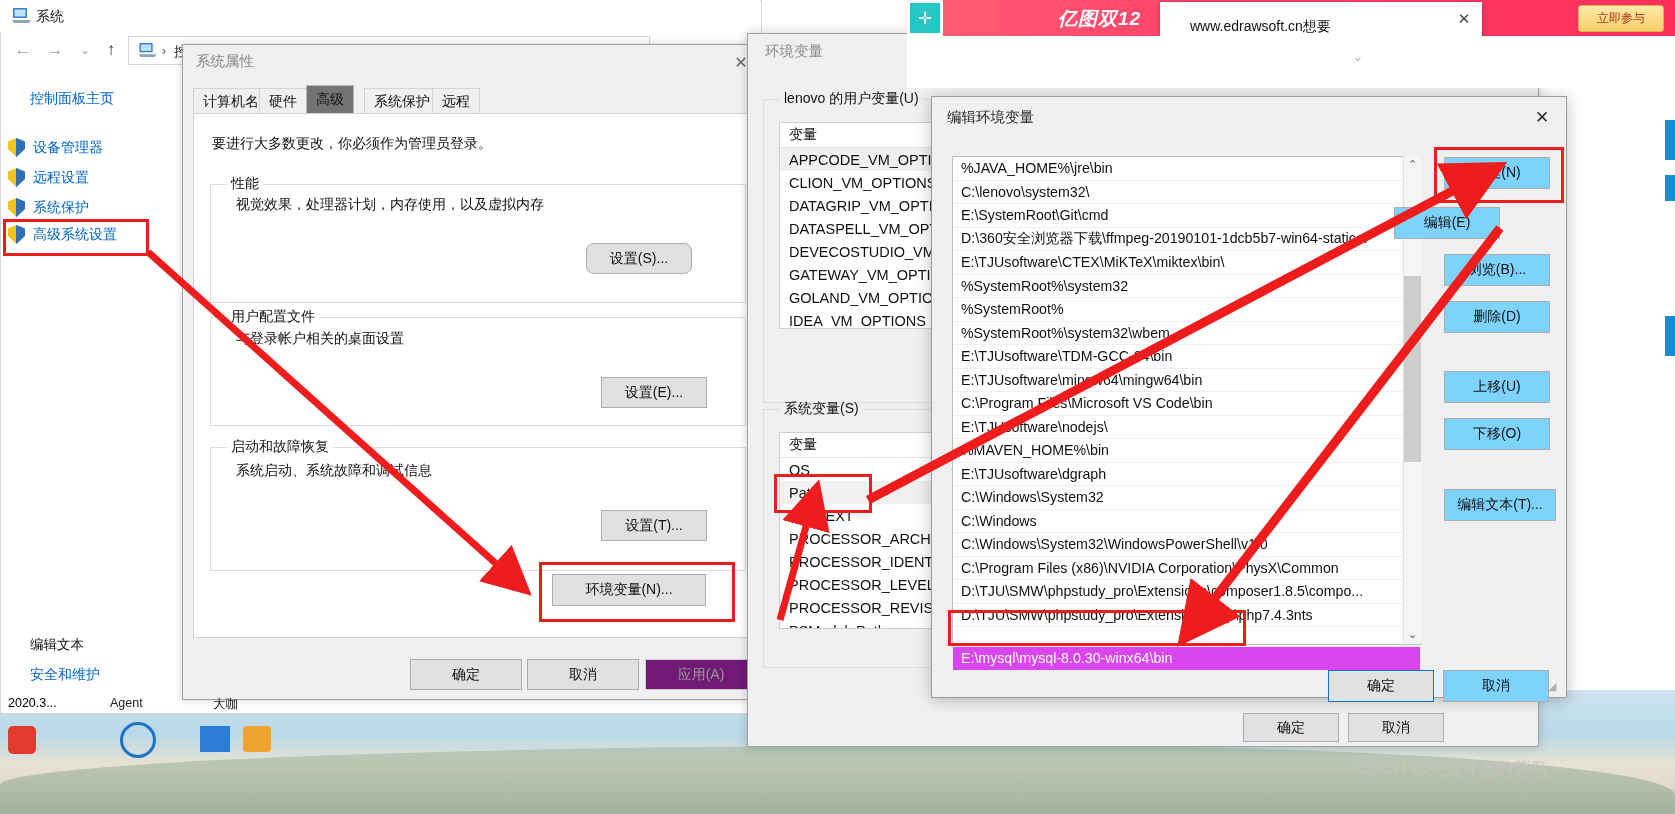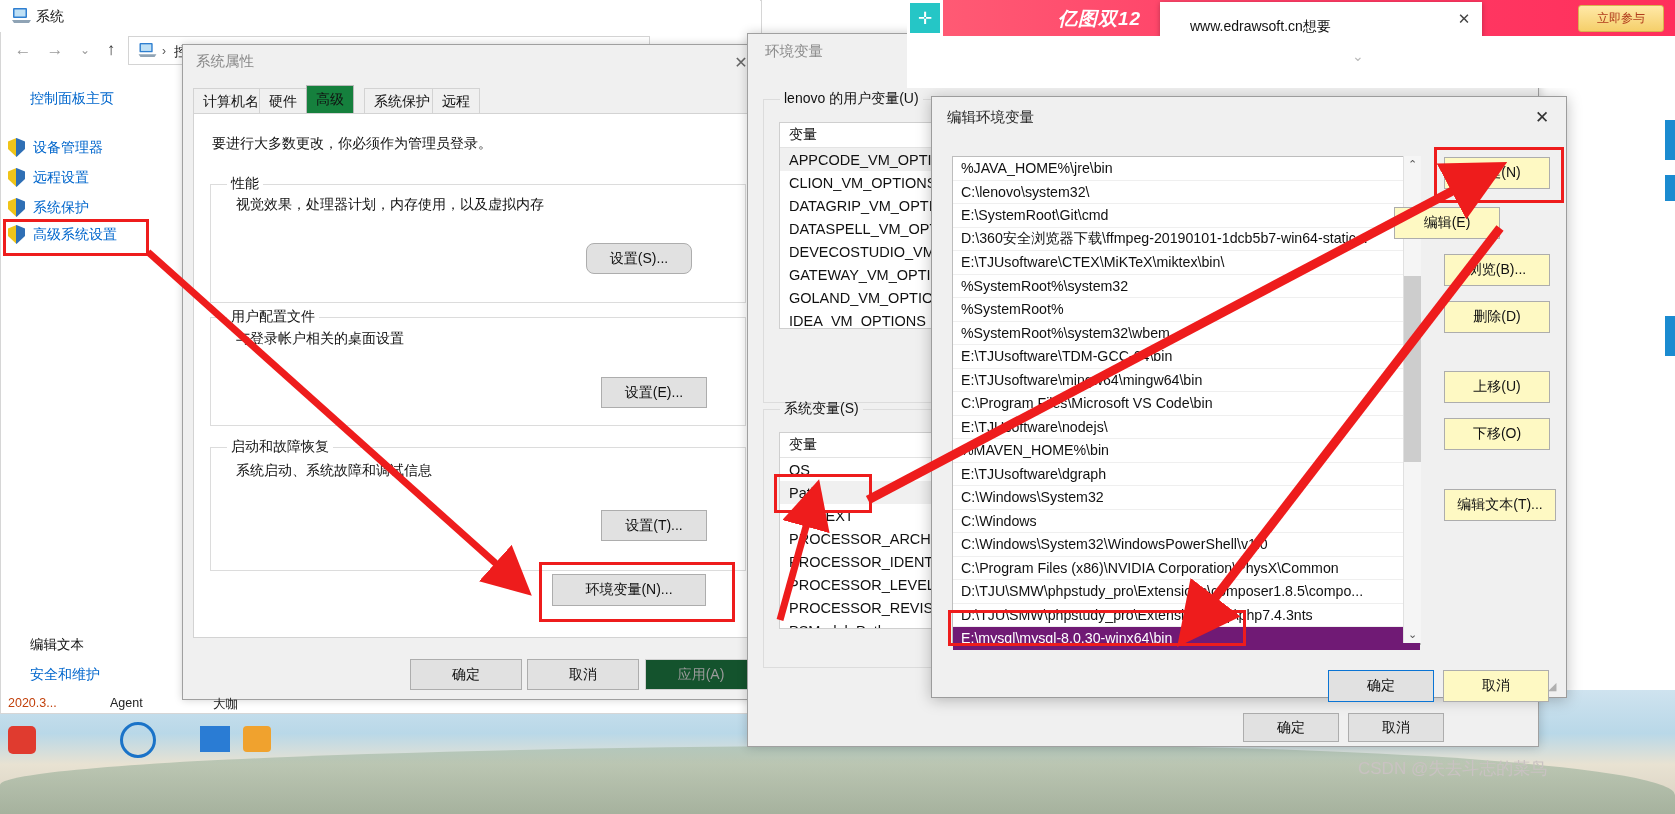--- a/index.html
+++ b/index.html
@@ -51,42 +51,42 @@
   
   #sysprop{left:182px;top:44px;width:578px;height:654px;background:#f0f0f0;
     border:1px solid #a0a0a0;box-shadow:0 0 8px rgba(0,0,0,.18);}
   #sp-title{left:196px;top:52px;font-size:14.5px;color:#888;}
   #sp-close{left:724px;top:49px;width:34px;height:26px;color:#666;font-size:16px;
     display:flex;align-items:center;justify-content:center;}
   #tabstrip{left:193px;top:88px;width:556px;height:26px;}
   .tab{position:absolute;top:0;height:25px;padding:0 9px;font-size:14px;color:#111;
     background:#f0f0f0;border:1px solid #d3d3d3;border-bottom:none;
     display:flex;align-items:center;}
-  .tab.sel{background:#15803d;border-color:#b9b9b9;height:28px;top:-3px;}
+  .tab.sel{background:#737373;border-color:#b9b9b9;height:28px;top:-3px;}
   #tabpanel{left:193px;top:113px;width:554px;height:523px;background:#fff;border:1px solid #d3d3d3;}
   #sp-note{left:212px;top:135px;font-size:14px;color:#111;}
   fieldset.grp{position:absolute;margin:0;border:1px solid #dcdcdc;background:transparent;}
   fieldset.grp legend{font-size:14px;color:#111;padding:0 4px;margin-left:4px;}
   #grp-perf{left:210px;top:175px;width:510px;height:110px;}
   #grp-prof{left:210px;top:308px;width:510px;height:100px;}
   #grp-boot{left:210px;top:438px;width:510px;height:115px;}
   .grp-desc{position:absolute;font-size:14px;color:#111;}
   #d-perf{left:236px;top:196px;}
   #d-prof{left:236px;top:330px;}
   #d-boot{left:236px;top:462px;}
   .btn{position:absolute;background:#e1e1e1;border:1px solid #adadad;font-size:14px;
     color:#111;display:flex;align-items:center;justify-content:center;}
   #b-set-s{left:586px;top:243px;width:104px;height:29px;border-radius:8px;}
   #b-set-e{left:601px;top:377px;width:104px;height:29px;}
   #b-set-t{left:601px;top:510px;width:104px;height:29px;}
   #b-env{left:552px;top:574px;width:152px;height:30px;}
   #hl-env{left:539px;top:562px;width:190px;height:54px;border:3px solid #ee1c1c;}
   #b-ok{left:410px;top:659px;width:110px;height:29px;}
   #b-cancel{left:527px;top:659px;width:110px;height:29px;}
-  #b-apply{left:645px;top:659px;width:110px;height:29px;color:#9b9b9b;background:#14532d;border-color:#cfcfcf;}
+  #b-apply{left:645px;top:659px;width:110px;height:29px;color:#9b9b9b;background:#701a75;border-color:#cfcfcf;}
   
   #envvars{left:747px;top:33px;width:790px;height:712px;background:#f0f0f0;
     border:1px solid #a0a0a0;box-shadow:0 0 10px rgba(0,0,0,.2);}
   #ev-title{left:765px;top:42px;font-size:14.5px;color:#888;}
   #ev-close{left:1450px;top:38px;width:36px;height:26px;color:#666;font-size:16px;
     display:flex;align-items:center;justify-content:center;}
   #ev-grp-user{left:763px;top:90px;width:760px;height:295px;}
   #ev-grp-sys{left:763px;top:400px;width:760px;height:250px;}
   .lst{position:absolute;background:#fff;border:1px solid #cfcfcf;overflow:hidden;}
   #ev-user-list{left:779px;top:122px;width:520px;height:205px;}
@@ -101,27 +101,27 @@
   #ev-cancel{left:1348px;top:713px;width:94px;height:27px;}
   
   #editenv{left:931px;top:96px;width:634px;height:600px;background:#f0f0f0;
     border:1px solid #9c9c9c;box-shadow:0 2px 14px rgba(0,0,0,.25);}
   #ee-title{left:947px;top:108px;font-size:14.5px;color:#222;}
   #ee-close{left:1525px;top:104px;width:34px;height:26px;color:#333;font-size:17px;
     display:flex;align-items:center;justify-content:center;}
   #ee-list{left:952px;top:156px;width:467px;height:487px;background:#fff;border:1px solid #bdbdbd;}
   .ee-row{height:22.5px;display:flex;align-items:center;padding-left:8px;font-size:14.2px;
     color:#111;white-space:nowrap;border-bottom:1px solid #efefef;overflow:hidden;}
-  .ee-row.sel{background:#701a75;color:#fff;border-bottom:none;}
+  .ee-row.sel{background:#d946ef;color:#fff;border-bottom:none;margin-top:20px;}
   #ee-scroll{left:1403px;top:156px;width:17px;height:487px;background:#f5f5f5;border-left:1px solid #e0e0e0;}
   .sb-arrow{width:17px;height:17px;display:flex;align-items:center;justify-content:center;
     font-size:11px;color:#555;background:#f5f5f5;}
   #sb-thumb{position:absolute;left:0;top:120px;width:17px;height:186px;background:#cdcdcd;}
   #hl-mysql{left:948px;top:610px;width:292px;height:30px;border:3px solid #ee1c1c;}
-  .ee-btn{position:absolute;width:104px;height:30px;background:#fef9c3;border:1px solid #adadad;
+  .ee-btn{position:absolute;width:104px;height:30px;background:#7dd3fc;border:1px solid #adadad;
     font-size:14px;color:#111;display:flex;align-items:center;justify-content:center;}
   #eb-new{left:1444px;top:157px;}
   #eb-edit{left:1394px;top:207px;}
   #eb-browse{left:1444px;top:254px;}
   #eb-del{left:1444px;top:301px;}
   #eb-up{left:1444px;top:371px;}
   #eb-down{left:1444px;top:418px;}
   #eb-edittext{left:1444px;top:489px;width:110px;}
   #hl-new{left:1434px;top:147px;width:124px;height:50px;border:3px solid #ee1c1c;}
   #ee-ok{left:1328px;top:670px;width:104px;height:30px;background:#e1e1e1;border:1px solid #0a74d4;}
@@ -142,21 +142,21 @@
     box-shadow:0 1px 5px rgba(0,0,0,.28);}
   #popup-txt{left:1190px;top:18px;font-size:14px;color:#111;}
   #popup-x{left:1452px;top:8px;width:24px;height:22px;display:flex;align-items:center;
     justify-content:center;color:#444;font-size:15px;}
   #browser-chrome{left:907px;top:36px;width:768px;height:52px;background:#fff;}
   #bc-chev{left:1352px;top:48px;color:#bbb;font-size:14px;}
   #rt-strip1{left:1665px;top:120px;width:10px;height:40px;background:#1b8bd0;}
   #rt-strip2{left:1665px;top:175px;width:10px;height:26px;background:#1b8bd0;}
   #rt-strip3{left:1665px;top:316px;width:10px;height:40px;background:#1b8bd0;}
   
-  #tb-date{left:8px;top:696px;font-size:12.5px;color:#c2410c;}
+  #tb-date{left:8px;top:696px;font-size:12.5px;color:#000000;}
   #tb-agent{left:110px;top:696px;font-size:12.5px;color:#222;}
   #tb-other{left:213px;top:696px;font-size:12.5px;color:#222;}
   #tb-ico1{left:8px;top:726px;width:28px;height:28px;border-radius:5px;background:#e03b2f;}
   #tb-ico2{left:120px;top:722px;width:30px;height:30px;border-radius:50%;
     border:3px solid #1a73c8;}
   #tb-ico3{left:200px;top:726px;width:30px;height:26px;background:#2a7cd4;}
   #tb-ico4{left:243px;top:726px;width:28px;height:26px;background:#f0a22e;border-radius:4px;}
   #watermark{left:1358px;top:757px;font-size:17px;color:#c9c2c2;}
   
   #arrows{left:0;top:0;width:1675px;height:814px;pointer-events:none;}

